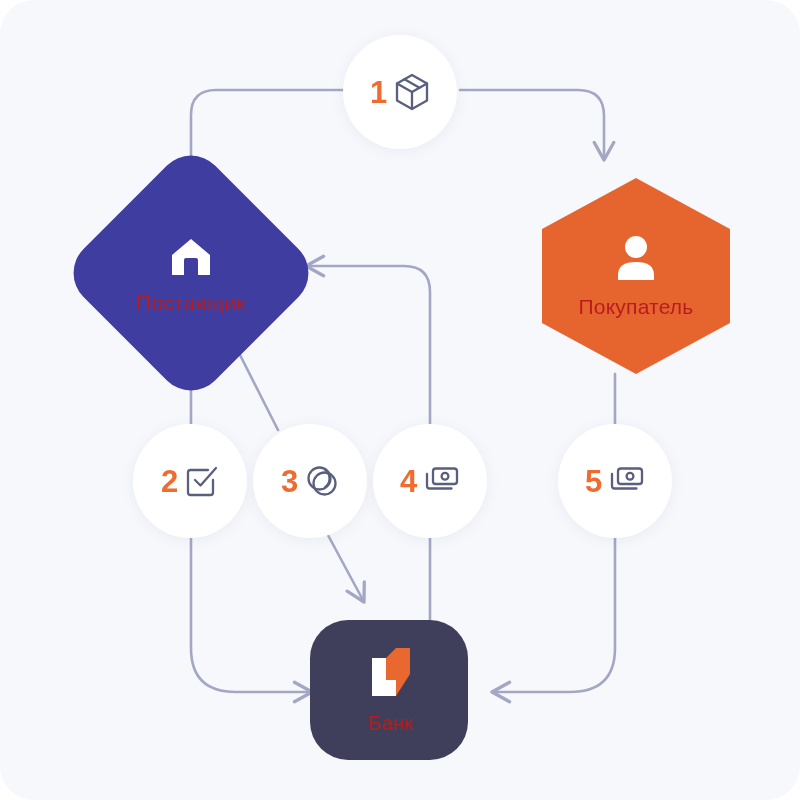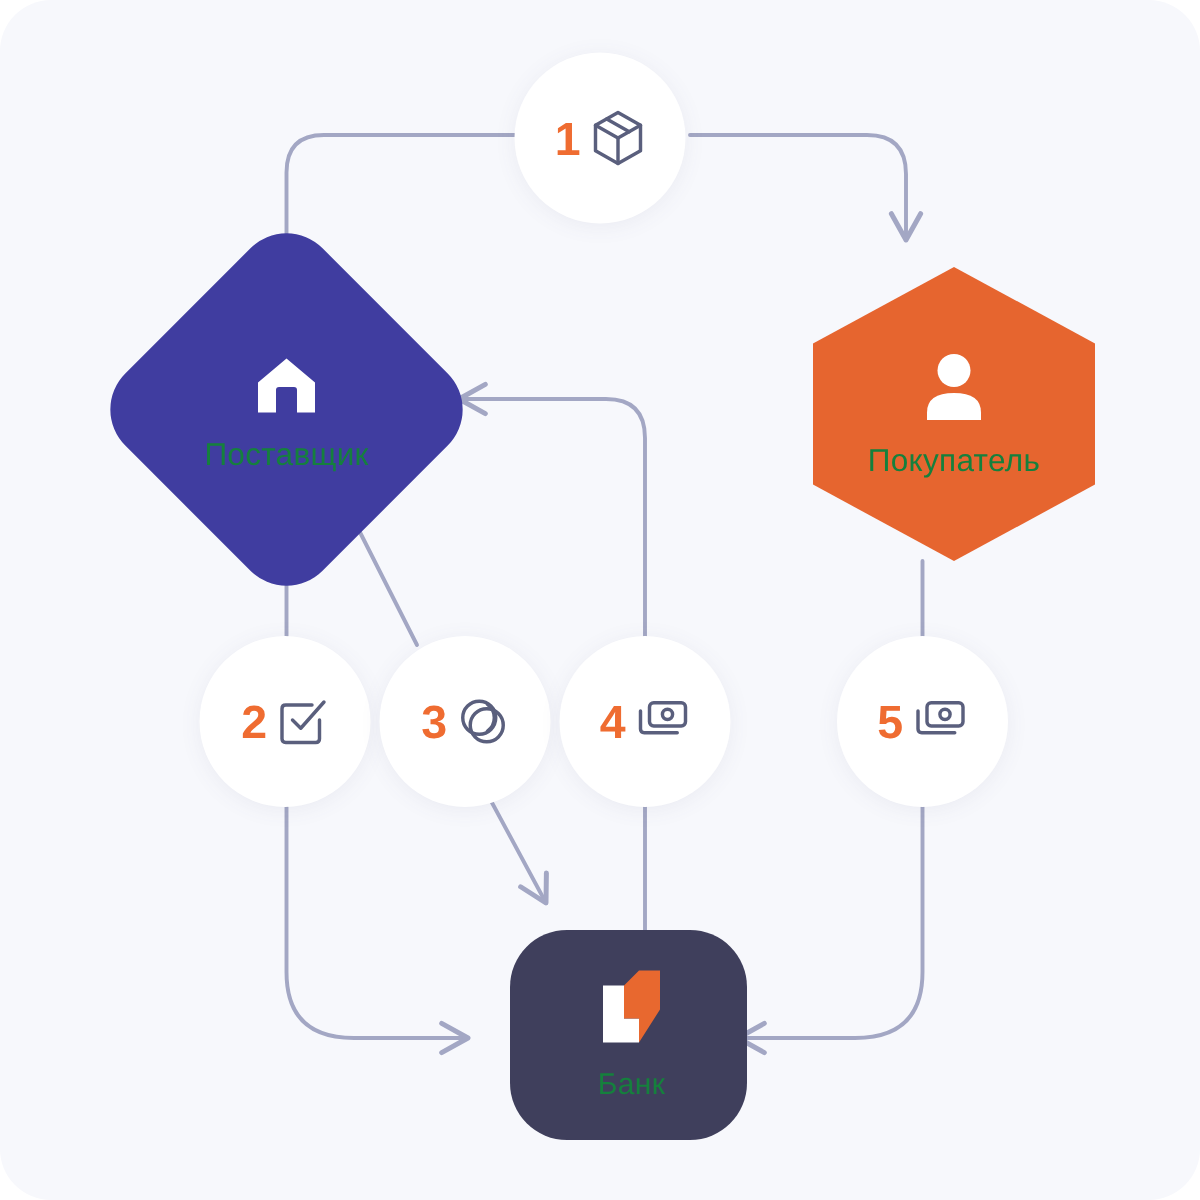--- a/index.html
+++ b/index.html
@@ -32,21 +32,21 @@
   
   .node {
     position: absolute;
     display: flex;
     flex-direction: column;
     align-items: center;
     justify-content: center;
   }
 
   .node-label {
-    color: #15803d;
+    color: #b91c1c;
     font-size: 21px;
     letter-spacing: 0.2px;
     white-space: nowrap;
   }
 
   
   #supplier {
     left: 98px;
     top: 180px;
     width: 186px;
@@ -91,21 +91,21 @@
     display: flex;
     flex-direction: column;
     align-items: center;
     justify-content: center;
     gap: 10px;
     margin-top: 2px;
   }
 
   
   #bank {
-    left: 340px;
+    left: 310px;
     top: 620px;
     width: 162px;
     height: 140px;
   }
   #bank .shape {
     position: absolute;
     left: 0; top: 0;
     width: 158px;
     height: 140px;
     background: #3f3f5c;

